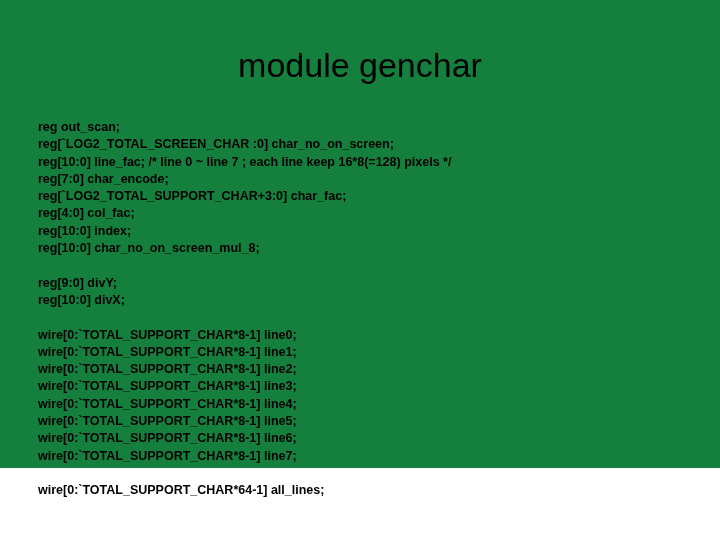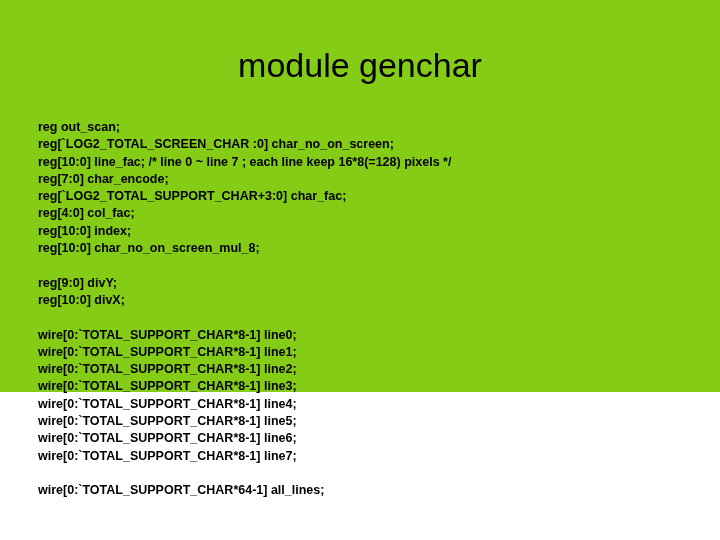--- a/index.html
+++ b/index.html
@@ -9,22 +9,22 @@
   body {
     width: 720px;
     height: 540px;
     background: #ffffff;
     font-family: "Liberation Sans", sans-serif;
     overflow: hidden;
   }
   .slide {
     position: relative;
     width: 720px;
-    height: 392px;
-    background: #84cc16;
+    height: 468px;
+    background: #15803d;
   }
   .slide-title {
     position: absolute;
     left: 0;
     top: 44px;
     width: 720px;
     text-align: center;
     font-size: 34px;
     font-weight: normal;
     color: #000000;

